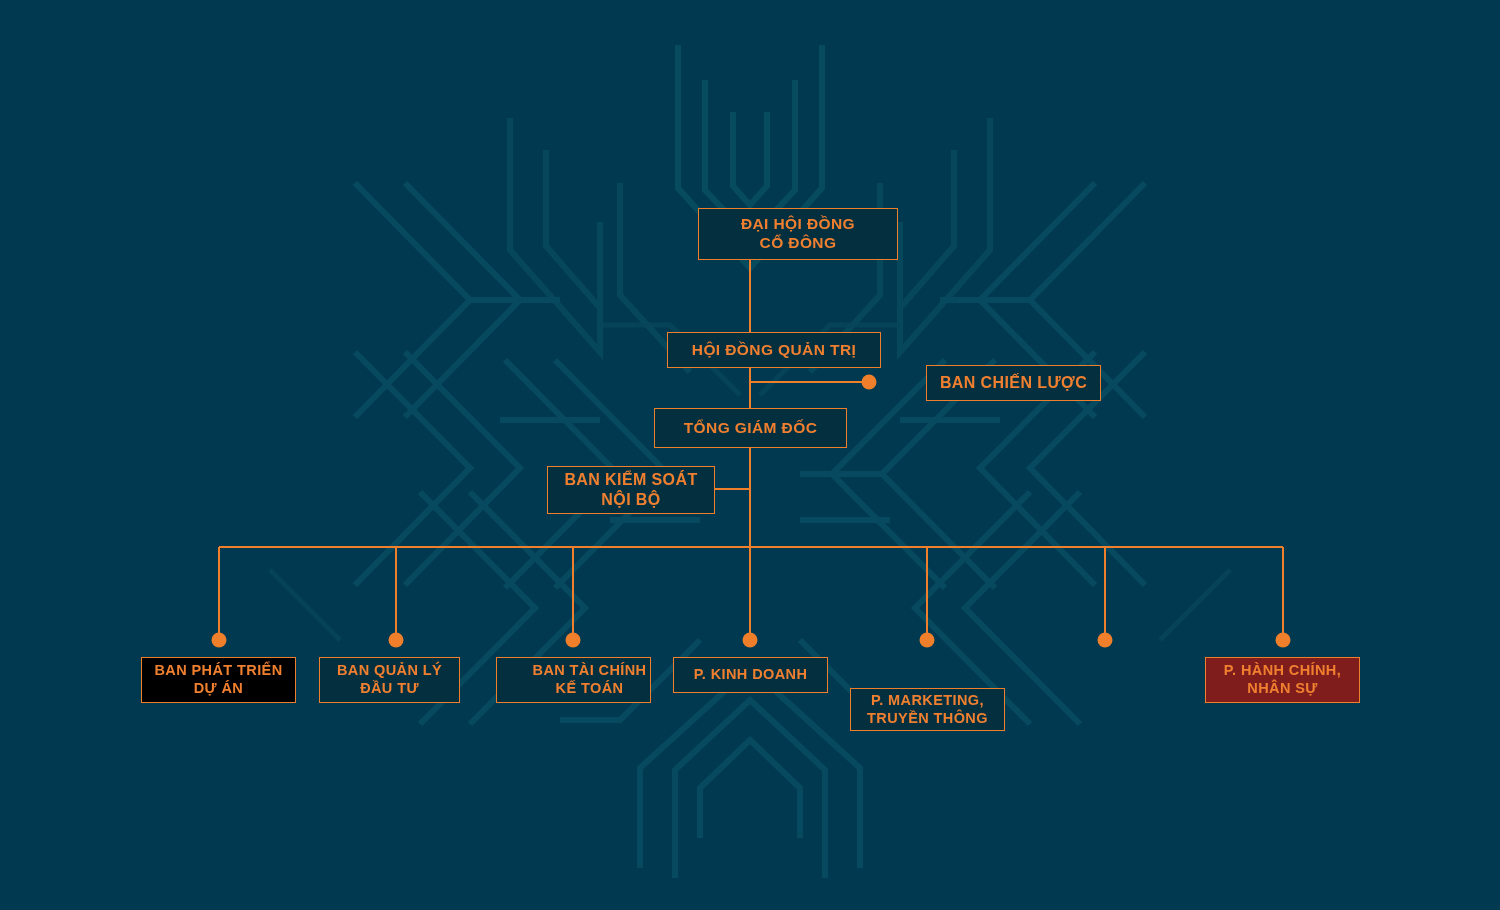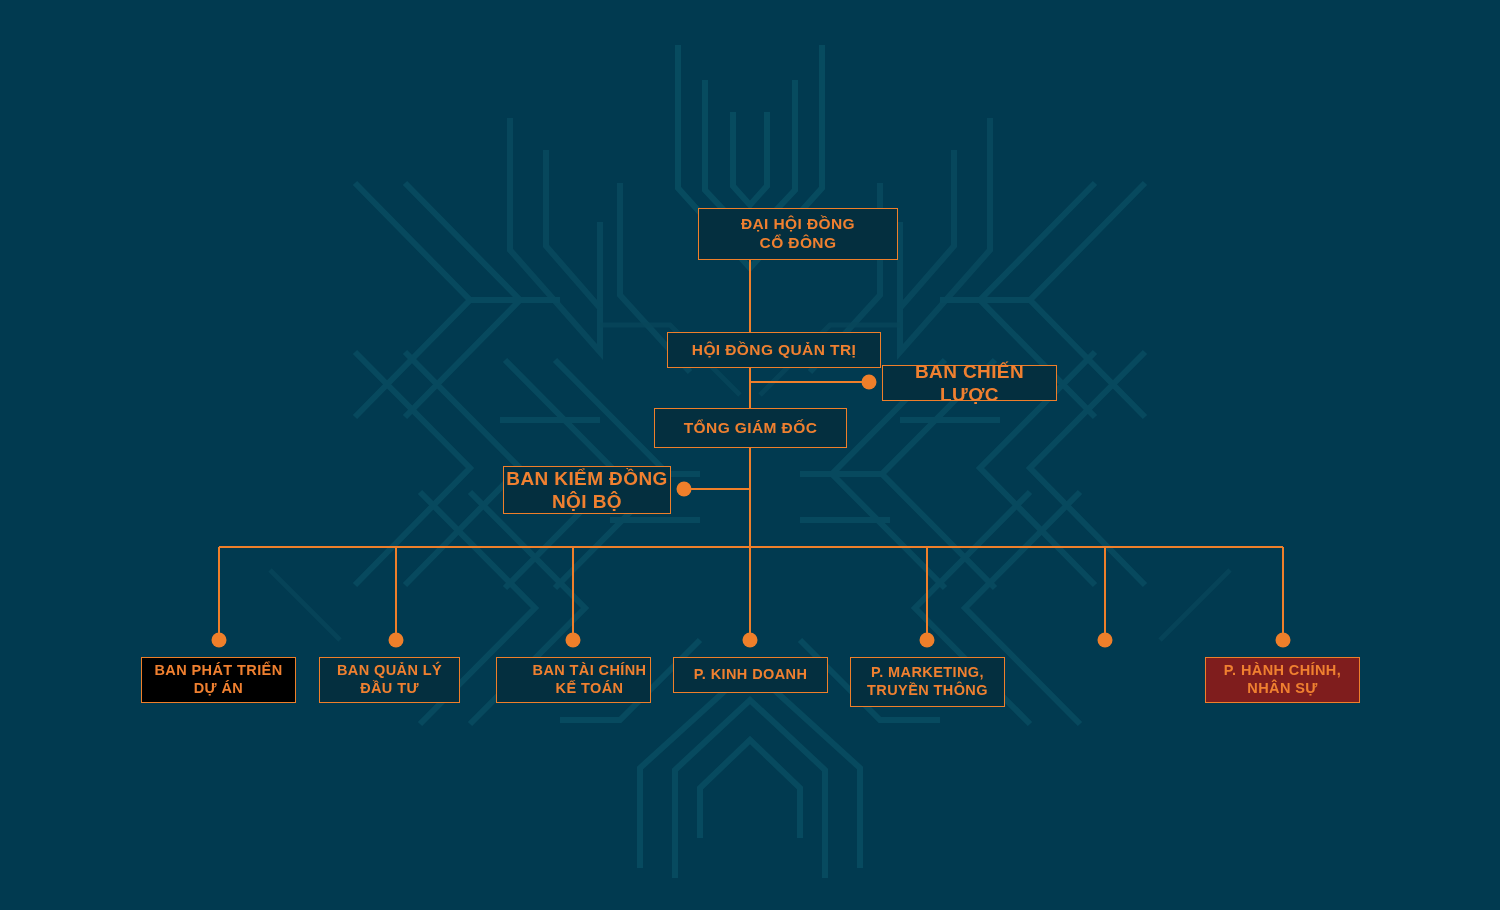--- a/index.html
+++ b/index.html
@@ -36,21 +36,21 @@
     text-align:center;
     font-weight:bold;
     letter-spacing:0.4px;
     line-height:1.22;
     white-space:pre-line;
     user-select:none;
   }
   .node.lvl-1{font-size:15.5px;}
   .node.lvl-2{font-size:15.5px;}
   .node.lvl-3{font-size:15.5px;}
-  .node.side{font-size:19px;}
+  .node.side{font-size:16px;margin-left:44px;}
   .node.leaf{font-size:14.5px;}
 </style>
 </head>
 <body style="background: rgb(1, 58, 80);">
 
 <div id="stage">
 
   <svg id="bg-pattern" viewBox="0 0 1500 910" preserveAspectRatio="none" aria-hidden="true">
     <defs>
       <g id="chevR">
@@ -159,28 +159,28 @@
       <circle cx="1105" cy="640" r="7.5"></circle>
       <circle cx="1283" cy="640" r="7.5"></circle>
     </g>
   </svg>
 
   <div class="node lvl-1" style="left: 650px; top: 208px; width: 200px; height: 52px; background: rgb(4, 47, 63); border-color: rgb(239, 127, 42); color: rgb(240, 128, 48); margin-left: 48px;">ĐẠI HỘI ĐỒNG
 CỔ ĐÔNG</div>
   <div class="node lvl-2" style="left: 643px; top: 332px; width: 214px; height: 36px; background: rgb(4, 47, 63); border-color: rgb(239, 127, 42); color: rgb(240, 128, 48); margin-left: 24px;">HỘI ĐỒNG QUẢN TRỊ</div>
   <div class="node side" style="left: 882px; top: 365px; width: 175px; height: 36px; background: rgb(4, 47, 63); border-color: rgb(239, 127, 42); color: rgb(240, 128, 48);">BAN CHIẾN LƯỢC</div>
   <div class="node lvl-3" style="left: 654px; top: 408px; width: 193px; height: 40px; background: rgb(4, 47, 63); border-color: rgb(239, 127, 42); color: rgb(240, 128, 48);">TỔNG GIÁM ĐỐC</div>
-  <div class="node side" style="left: 503px; top: 466px; width: 168px; height: 48px; background: rgb(4, 47, 63); border-color: rgb(239, 127, 42); color: rgb(240, 128, 48);">BAN KIỂM ĐỒNG
+  <div class="node side" style="left: 503px; top: 466px; width: 168px; height: 48px; background: rgb(4, 47, 63); border-color: rgb(239, 127, 42); color: rgb(240, 128, 48);">BAN KIỂM SOÁT
 NỘI BỘ</div>
 
   <div class="node leaf" style="left: 141px; top: 657px; width: 155px; height: 46px; background: #000000; border-color: rgb(239, 127, 42); color: rgb(240, 128, 48);">BAN PHÁT TRIỂN
 DỰ ÁN</div>
   <div class="node leaf" style="left: 319px; top: 657px; width: 141px; height: 46px; background: rgb(4, 47, 63); border-color: rgb(239, 127, 42); color: rgb(240, 128, 48);">BAN QUẢN LÝ
 ĐẦU TƯ</div>
   <div class="node leaf" style="left: 496px; top: 657px; width: 155px; height: 46px; background: rgb(4, 47, 63); border-color: rgb(239, 127, 42); color: rgb(240, 128, 48); padding-left: 32px;">BAN TÀI CHÍNH
 KẾ TOÁN</div>
   <div class="node leaf" style="left: 673px; top: 657px; width: 155px; height: 36px; background: rgb(4, 47, 63); border-color: rgb(239, 127, 42); color: rgb(240, 128, 48);">P. KINH DOANH</div>
-  <div class="node leaf" style="left: 850px; top: 657px; width: 155px; height: 50px; background: rgb(4, 47, 63); border-color: rgb(239, 127, 42); color: rgb(240, 128, 48);">P. MARKETING,
+  <div class="node leaf" style="left: 850px; top: 688px; width: 155px; height: 43px; background: rgb(4, 47, 63); border-color: rgb(239, 127, 42); color: rgb(240, 128, 48);">P. MARKETING,
 TRUYỀN THÔNG</div>
   <div class="node leaf" style="left: 1205px; top: 657px; width: 155px; height: 46px; background: #7f1d1d; border-color: rgb(239, 127, 42); color: rgb(240, 128, 48);">P. HÀNH CHÍNH,
 NHÂN SỰ</div>
 
 </div>
 
 </body></html>

